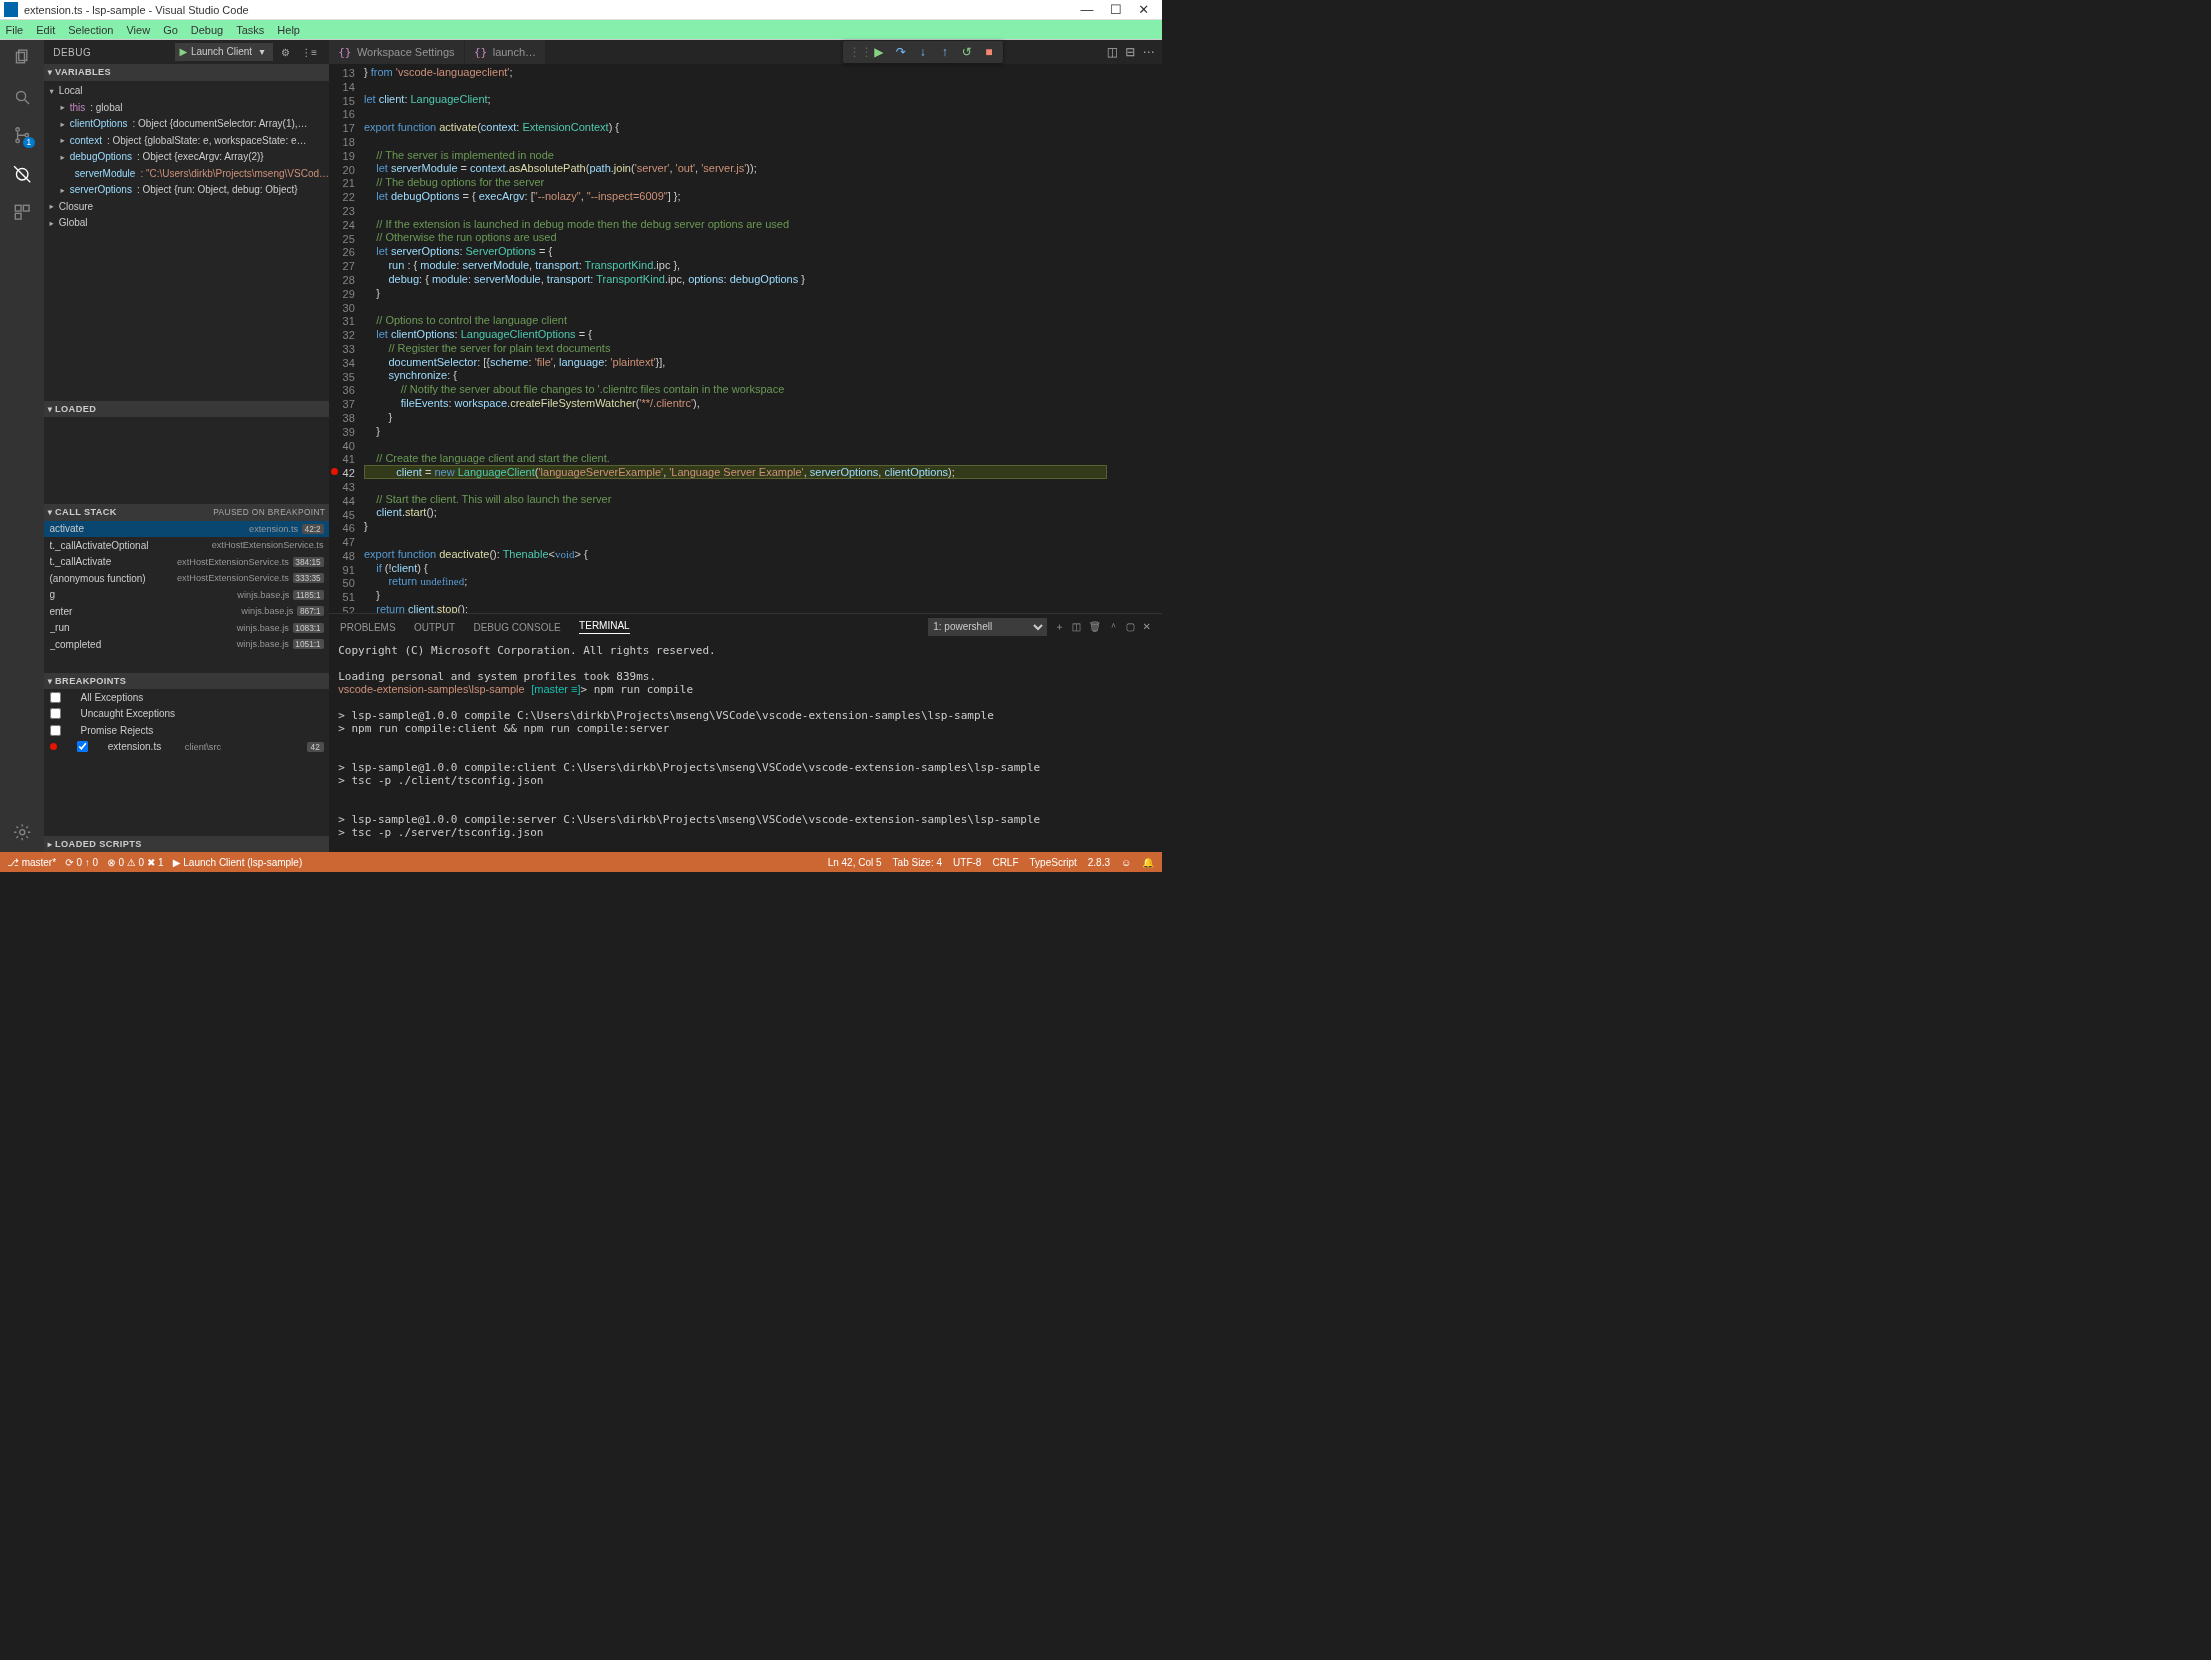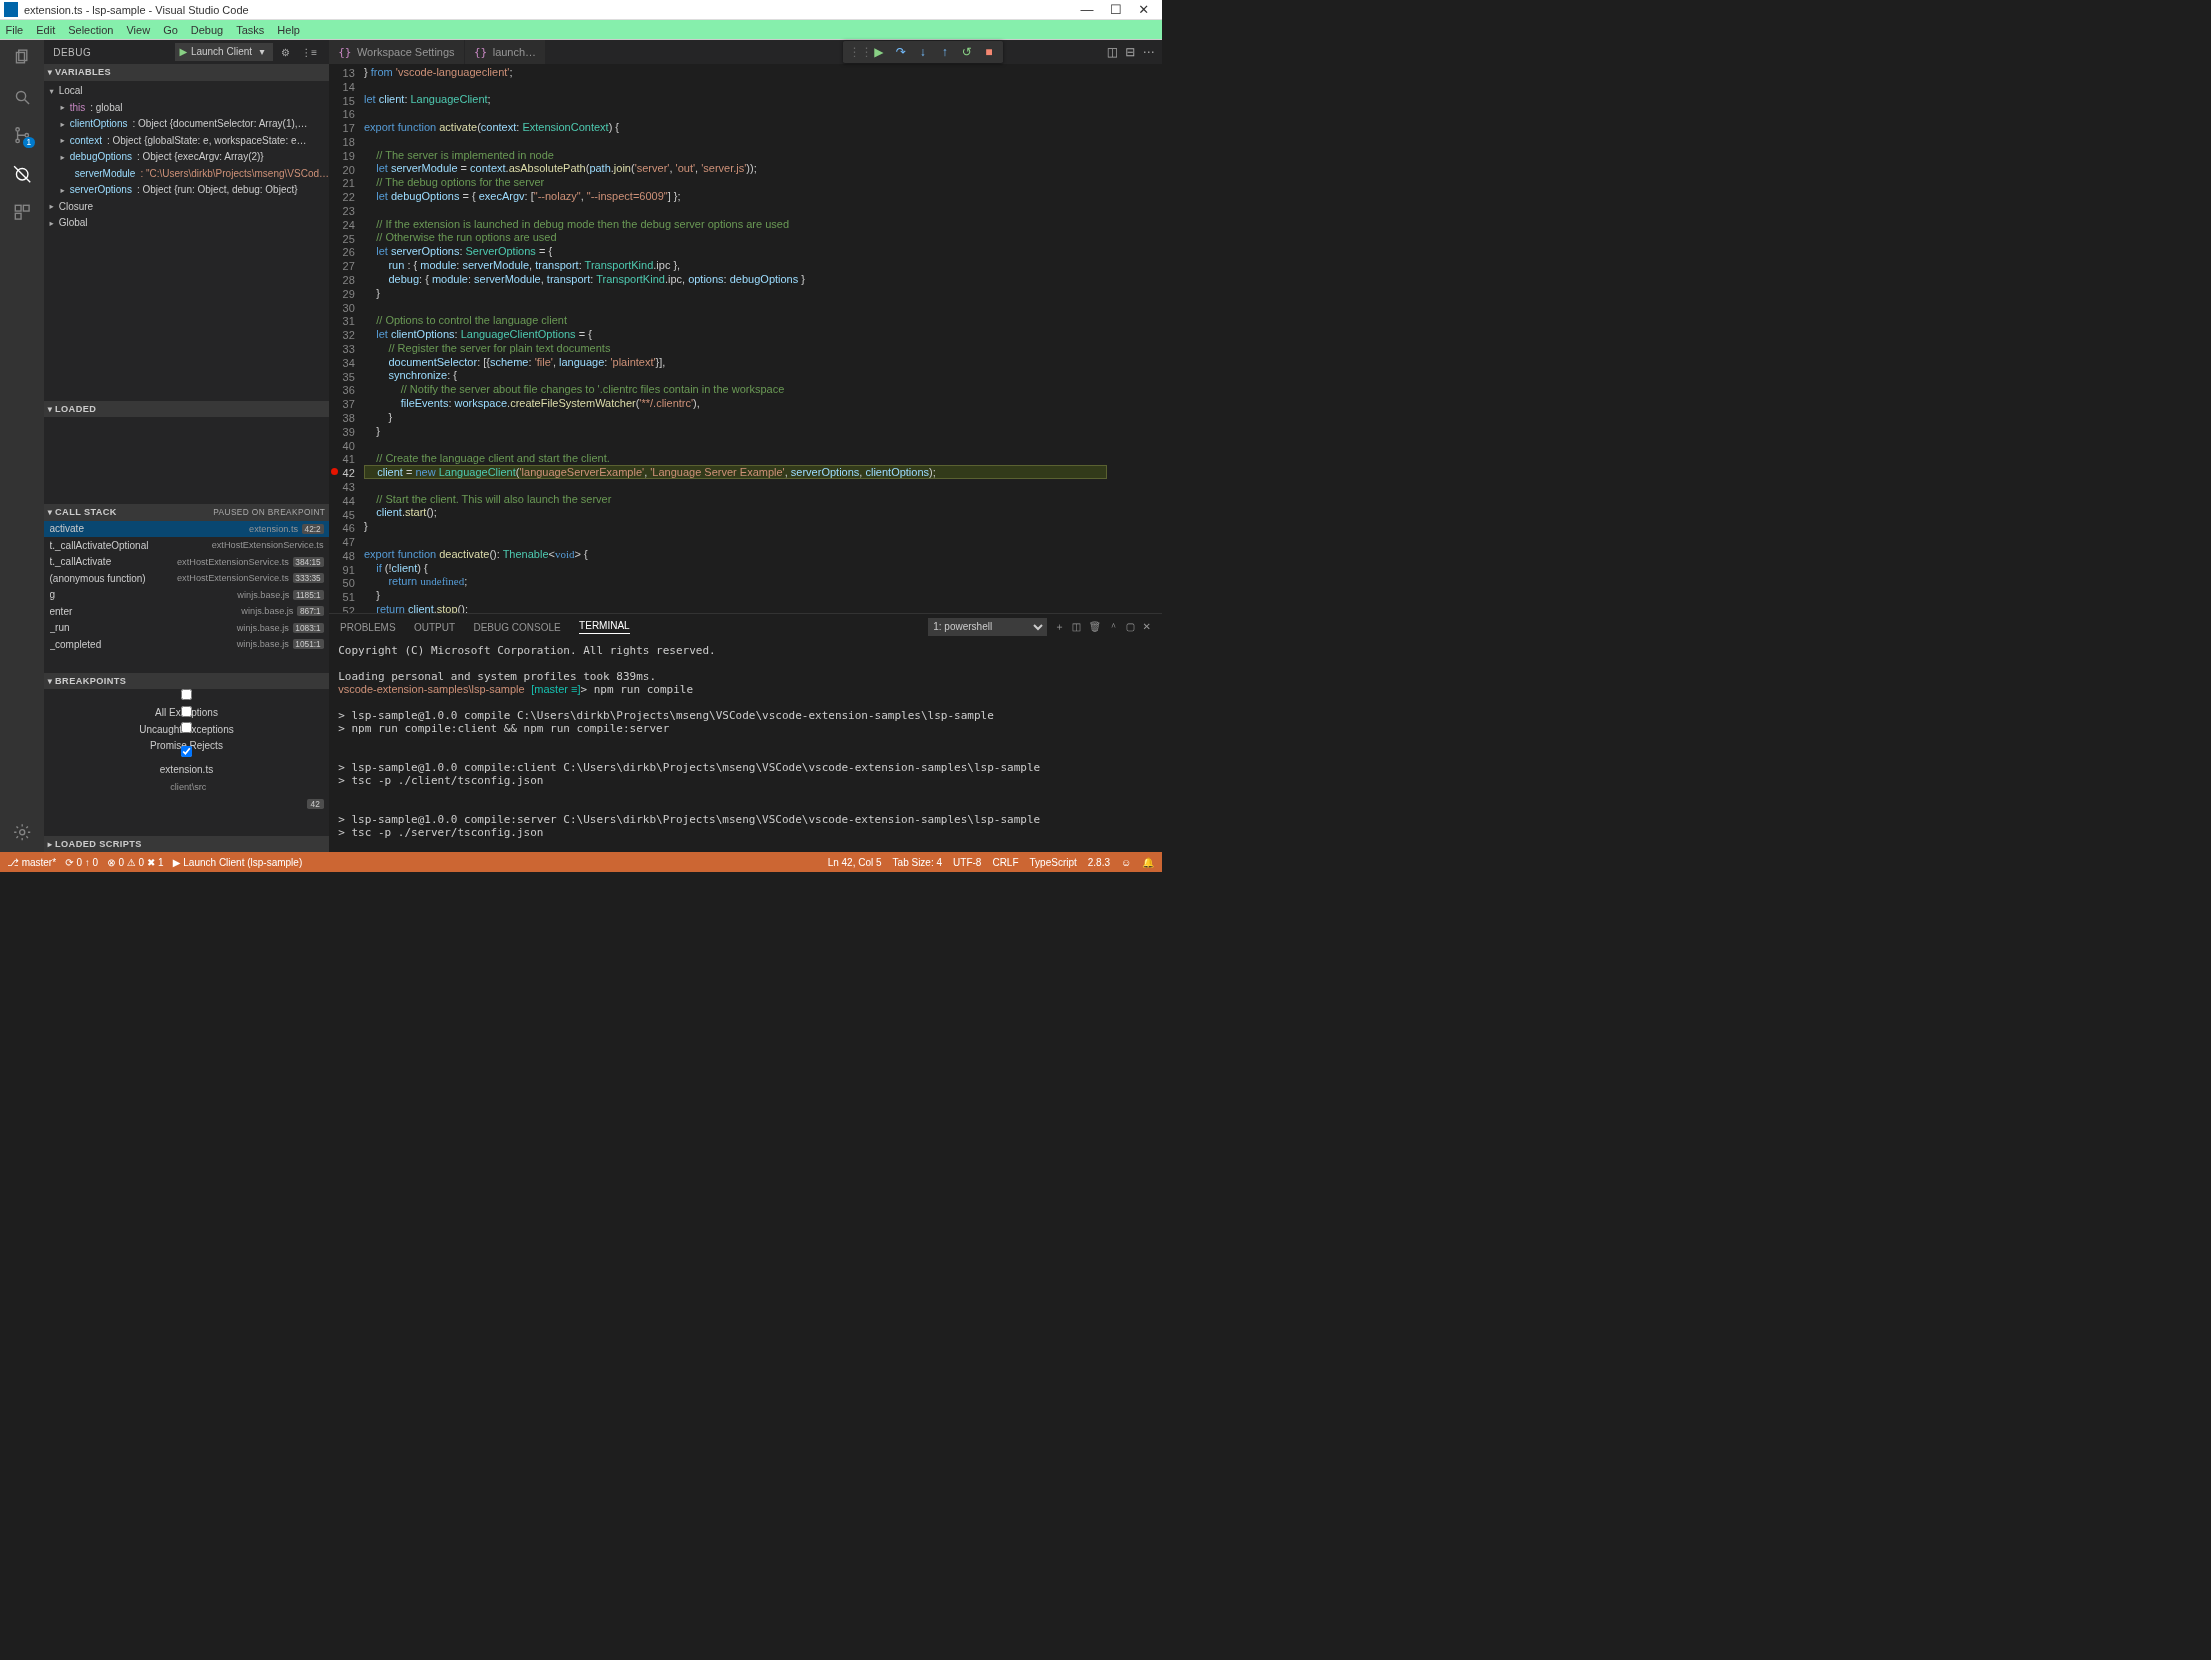--- a/index.html
+++ b/index.html
@@ -33,21 +33,21 @@
 .tree .node.depth2 { padding-left: 29px; }
 .tree .key { color: #9cdcfe; }
 .tree .key.pink { color: #c586c0; }
 .tree .val { color: #ccc; margin-left: 5px; }
 .tree .val.str { color: #ce9178; }
 .callstack-row { display: flex; align-items: center; height: 16.5px; padding: 0 5.5px; font-size: 10px; color: #ccc; }
 .callstack-row.selected { background: #094771; }
 .callstack-row .fn { flex: 1; overflow: hidden; }
 .callstack-row .file { color: #969696; font-size: 9.2px; }
 .callstack-row .pos { background: #4d4d4d; color: #ccc; font-size: 8.3px; padding: 0 2.8px; margin-left: 3.7px; border-radius: 1.8px; }
-.bp-row { display: flex; align-items: center; height: 16.5px; padding: 0 5.5px; gap: 7px; flex-direction: column; }
+.bp-row { display: flex; align-items: center; height: 16.5px; padding: 0 5.5px; gap: 20px; }
 .bp-row input[type=checkbox] { width: 11px; height: 11px; }
 .bp-row .bp-dot { width:7.3px; height:7.3px; background:#e51400; border-radius:50%; }
 .bp-row .bp-badge { margin-left:auto; background:#4d4d4d; font-size:8.3px; padding:0 3.7px; border-radius:1.8px; }
 .section { overflow: hidden; }
 .var-section { height: 320px; overflow:auto; }
 .watch-section { height: 87px; }
 .cs-section { height: 152px; overflow:auto; }
 .bp-section { flex:1; }
 
 .editor-area { flex: 1; display: flex; flex-direction: column; background: #1e1e1e; position: relative; }
@@ -62,21 +62,21 @@
 .dt.restart { color:#89d185; }
 .dt.stop { color:#f48771; }
 .editor-actions { margin-left:auto; display:flex; gap:7.3px; padding-right:7.3px; color:#aaa; font-size:12px; }
 .code-area { flex: 1; display: flex; overflow: hidden; font-family: Consolas, monospace; font-size: 11px; line-height: 13.8px; }
 .gutter { width: 35px; text-align: right; color: #858585; padding-right: 9.2px; padding-top: 3px; user-select:none; position:relative; }
 .gutter .ln { height: 13.8px; }
 .gutter .ln.active { color: #c6c6c6; }
 .gutter .bp-mark { position:absolute; left:1.8px; width:7.3px; height:7.3px; background:#e51400; border-radius:50%; }
 .code-content { flex: 1; padding-top: 1.8px; white-space: pre; overflow:hidden; }
 .code-content .line { height: 13.8px; }
-.code-content .line.hl { background: #323a1a; border:0.9px solid #5a6131; margin-top:-0.9px; padding-top:0; }
+.code-content .line.hl { background: #323a1a; border:0.9px solid #5a6131; margin-top:-0.9px; padding-top:0;padding-left:19px; }
 .tok-kw { color: #569cd6; }
 .tok-fn { color: #dcdcaa; }
 .tok-type { color: #4ec9b0; }
 .tok-str { color: #ce9178; }
 .tok-cm { color: #6a9955; }
 .tok-const { color: #569cd6; font-family: Liberation Serif, serif; }
 .tok-var { color: #9cdcfe; }
 .minimap { width:55px; background:#1e1e1e; opacity:0.4; }
 
 .panel { height: 239px; background: #1e1e1e; border-top: 0.9px solid #333; display: flex; flex-direction: column; }

